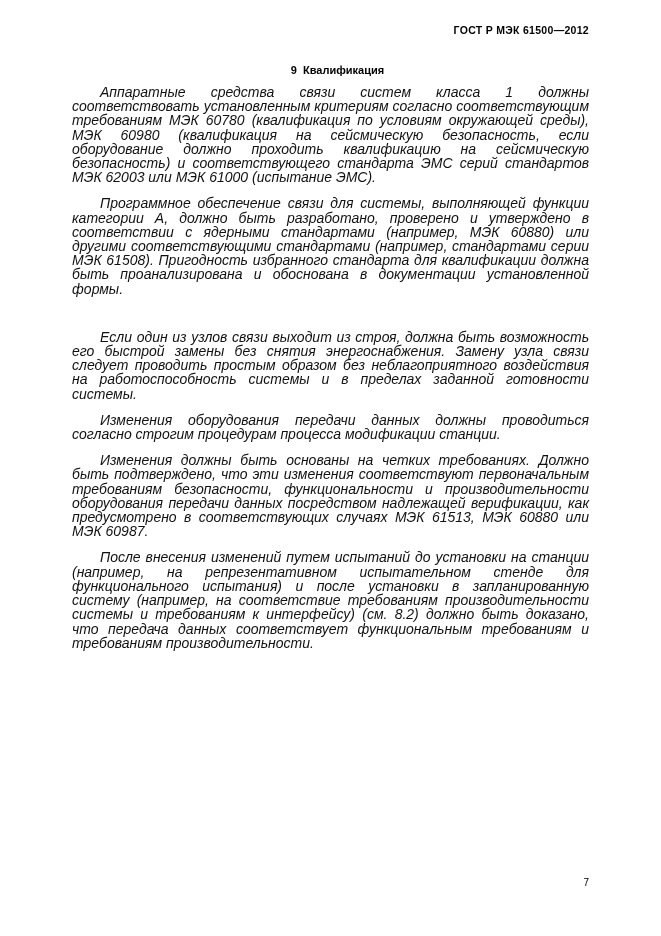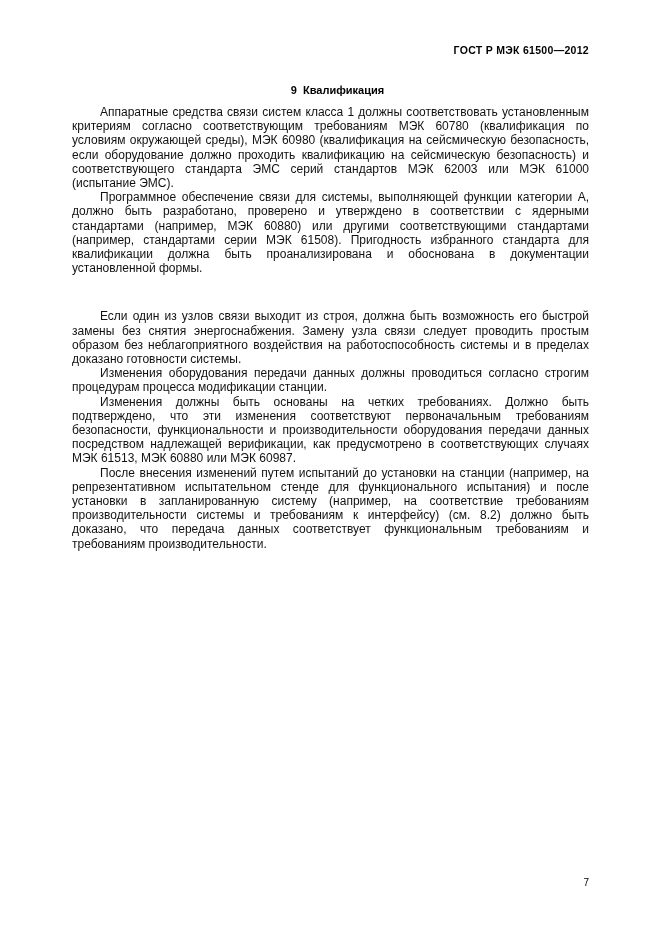--- a/index.html
+++ b/index.html
@@ -15,21 +15,21 @@
     position: relative;
     overflow: hidden;
   }
   .page {
     position: absolute;
     top: 0;
     left: 0;
     width: 661px;
     height: 936px;
     box-sizing: border-box;
-    padding: 44px 72px 40px 72px;
+    padding: 24px 72px 40px 72px;
   }
   .header {
     text-align: right;
     font-size: 10.5px;
     font-weight: bold;
     letter-spacing: 0.3px;
     color: #000;
     margin-bottom: 28px;
   }
   .section-heading {
@@ -40,30 +40,31 @@
     padding-left: 14px;
     text-align: center;
   }
   .section-heading .num {
     margin-right: 6px;
   }
   .section-block {
     margin-bottom: 18px;
   }
   p.para {
-    font-size: 12px;
+    font-size: 14px;
     line-height: 14.2px;
     margin: 0 0 0 0;
     text-align: justify;
     text-indent: 28px;
     color: #111;
     hyphens: manual;
+    font-style: italic;
   }
   p.para + p.para {
-    margin-top: 0px;
+    margin-top: 12px;
   }
   .block-2 p.para {
     text-align: justify;
   }
   .spacer-large {
     height: 16px;
   }
   .footer-page {
     position: absolute;
     right: 72px;
@@ -83,21 +84,21 @@
     <div class="section-heading">
       <span class="num">9</span><span>Квалификация</span>
     </div>
     <p class="para">Аппаратные средства связи систем класса 1 должны соответствовать установленным критериям согласно соответствующим требованиям МЭК 60780 (квалификация по условиям окружающей среды), МЭК 60980 (квалификация на сейсмическую безопасность, если оборудование должно проходить квалификацию на сейсмическую безопасность) и соответствующего стандарта ЭМС серий стандартов МЭК 62003 или МЭК 61000 (испытание ЭМС).</p>
     <p class="para">Программное обеспечение связи для системы, выполняющей функции категории А, должно быть разработано, проверено и утверждено в соответствии с ядерными стандартами (например, МЭК 60880) или другими соответствующими стандартами (например, стандартами серии МЭК 61508). Пригодность избранного стандарта для квалификации должна быть проанализирована и обоснована в документации установленной формы.</p>
   </div>
 
   <div class="spacer-large"></div>
 
   <div class="section-block block-2">
-    <p class="para">Если один из узлов связи выходит из строя, должна быть возможность его быстрой замены без снятия энергоснабжения. Замену узла связи следует проводить простым образом без неблагоприятного воздействия на работоспособность системы и в пределах доказано готовности системы.</p>
+    <p class="para">Если один из узлов связи выходит из строя, должна быть возможность его быстрой замены без снятия энергоснабжения. Замену узла связи следует проводить простым образом без неблагоприятного воздействия на работоспособность системы и в пределах заданной готовности системы.</p>
     <p class="para">Изменения оборудования передачи данных должны проводиться согласно строгим процедурам процесса модификации станции.</p>
     <p class="para">Изменения должны быть основаны на четких требованиях. Должно быть подтверждено, что эти изменения соответствуют первоначальным требованиям безопасности, функциональности и производительности оборудования передачи данных посредством надлежащей верификации, как предусмотрено в соответствующих случаях МЭК 61513, МЭК 60880 или МЭК 60987.</p>
     <p class="para">После внесения изменений путем испытаний до установки на станции (например, на репрезентативном испытательном стенде для функционального испытания) и после установки в запланированную систему (например, на соответствие требованиям производительности системы и требованиям к интерфейсу) (см. 8.2) должно быть доказано, что передача данных соответствует функциональным требованиям и требованиям производительности.</p>
   </div>
 
   <div class="footer-page">7</div>
 
 </div>
 
 </body></html>

